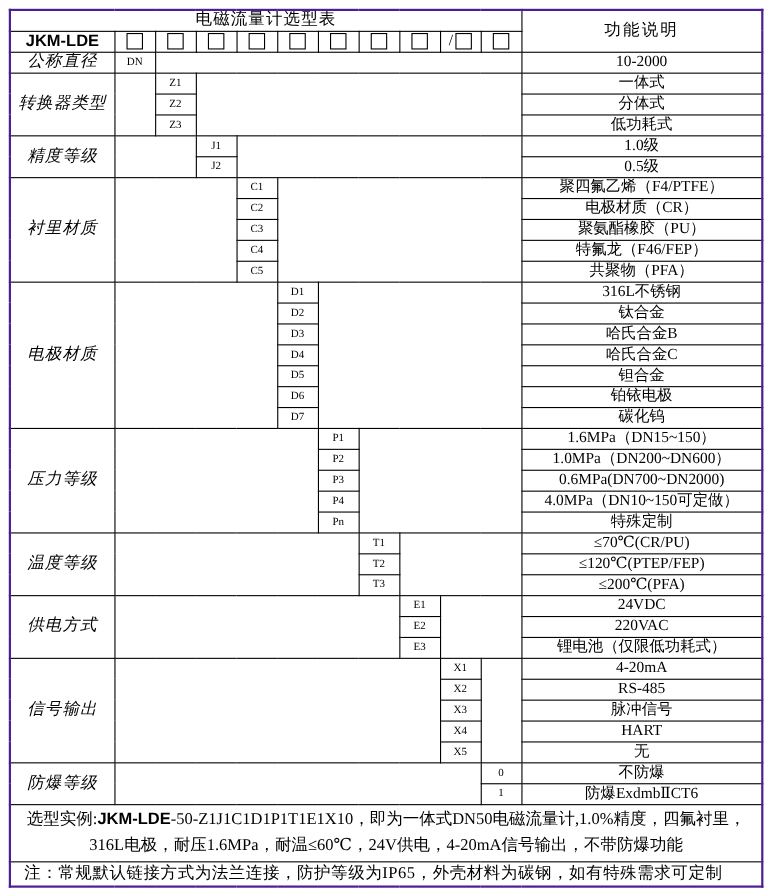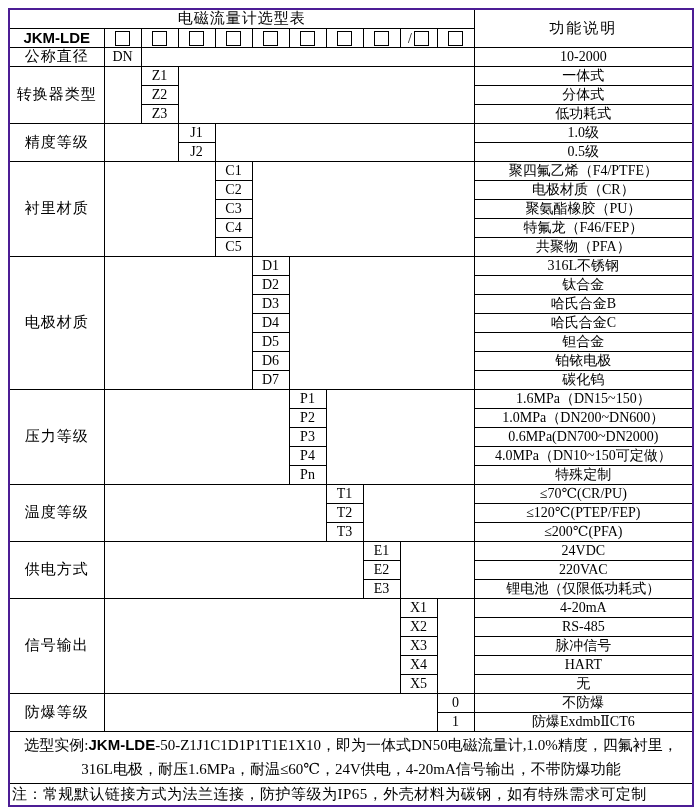--- a/index.html
+++ b/index.html
@@ -5,30 +5,30 @@
   html,body{margin:0;padding:0;background:#ffffff;}
   body{width:700px;height:810px;font-family:"Liberation Serif","DejaVu Serif",serif;color:#000;}
   .wrap{padding:8px 8px 0 8px;}
   table.sel{border-collapse:collapse;table-layout:fixed;width:684px;border:2px solid #4c1d95;}
   td{border:1px solid #000;text-align:center;vertical-align:middle;font-size:14px;line-height:17px;
      padding:0;overflow:hidden;white-space:nowrap;}
   tr{height:19px;}
   td.title{font-size:15px;letter-spacing:1px;}
   td.fnhdr{font-size:15px;letter-spacing:2px;}
   td.model{font-family:"Liberation Sans","DejaVu Sans",sans-serif;font-weight:bold;font-size:15px;}
-  td.seclabel{font-size:15px;letter-spacing:1px;}
-  td.code{font-size:14px;}
+  td.seclabel{font-size:15px;letter-spacing:1px;font-style:italic;}
+  td.code{font-size:10px;}
   td.desc{font-size:14px;}
   .checkbox{display:inline-block;width:13px;height:13px;border:1px solid #000;vertical-align:middle;
             background:#fff;}
   .slash{display:inline-block;margin-right:2px;font-size:14px;vertical-align:middle;}
   tr.example-row{height:52px;margin-top:29px;}
   tr.note-row{height:23px;}
   td.example{font-size:15px;line-height:24px;white-space:normal;padding:1px 2px;}
-  td.note{font-size:15px;text-align:left;padding-left:2px;letter-spacing:0.5px;}
+  td.note{font-size:15px;text-align:left;padding-left:12px;letter-spacing:0.5px;}
   .bold-model{font-family:"Liberation Sans","DejaVu Sans",sans-serif;font-weight:bold;}
 </style>
 </head>
 <body>
 
 <div class="wrap">
   <table class="sel">
     <colgroup>
       <col style="width:95px">
       <col style="width:37px">

